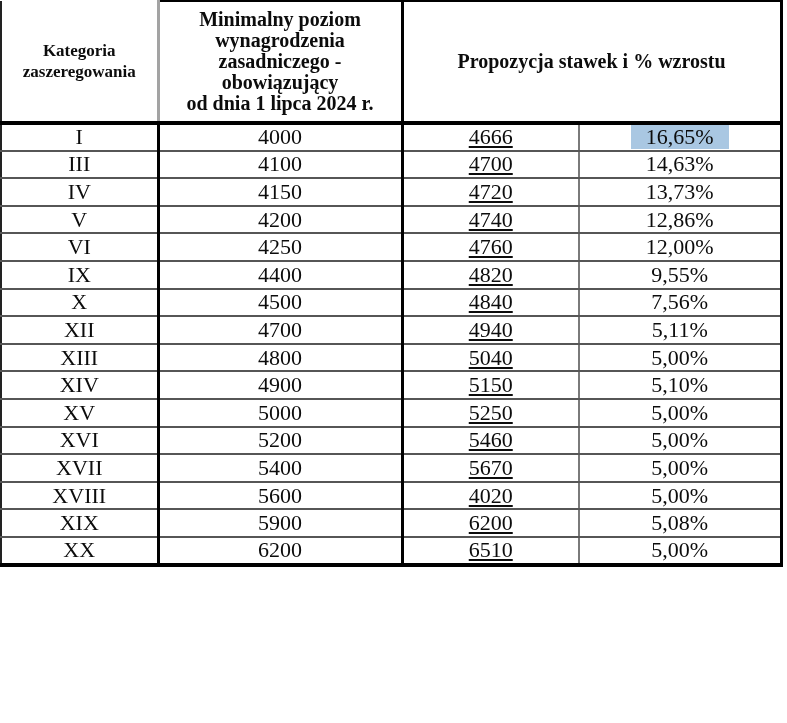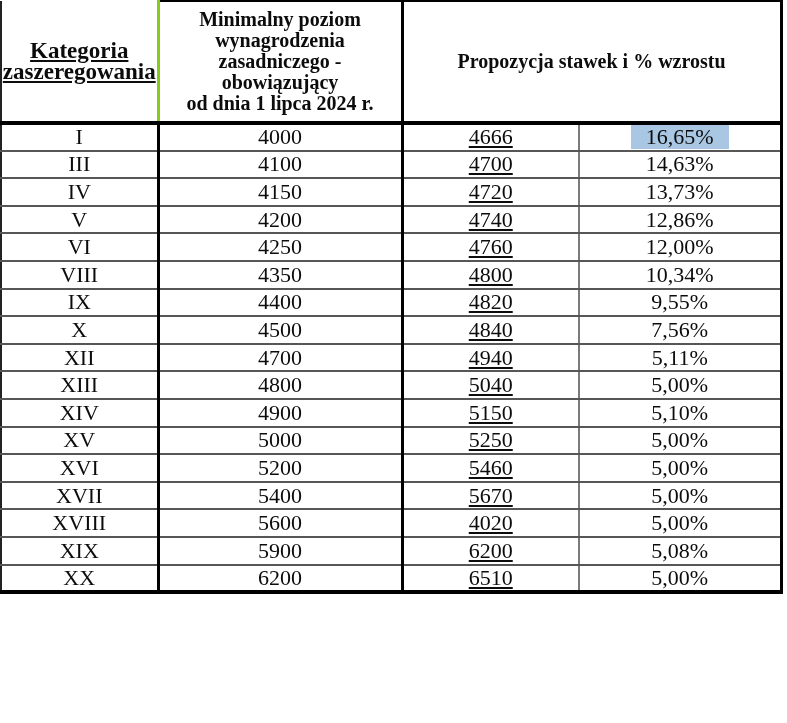--- a/index.html
+++ b/index.html
@@ -24,21 +24,21 @@
     overflow: hidden;
   }
   thead th {
     font-weight: bold;
     font-size: 20px;
     line-height: 21px;
     height: 122px;
     border-bottom: 4px solid #000;
     white-space: pre-line;
   }
-  th.h1 { border-left: 2px solid #222; border-right: 3px solid #84cc16; font-size: 23px; text-decoration: underline; }
+  th.h1 { border-left: 2px solid #222; border-right: 3px solid #a3a3a3; font-size: 17px; }
   th.h2 { border-top: 2px solid #000; border-right: 3px solid #000; }
   th.h3 { border-top: 2px solid #000; border-right: 3px solid #000; margin-left: 44px; }
   tbody td {
     font-size: 22px;
     height: 27.6px;
     line-height: 1;
     border-bottom: 2px solid #565656;
   }
   td.c1 { border-left: 2px solid #222; border-right: 3px solid #000; }
   td.c2 { border-right: 3px solid #000; }
@@ -112,28 +112,20 @@
   <tr>
     <td class="c1">VI</td>
     <td class="c2">4250</td>
     <td class="c3">4760</td>
     <td class="c4">
       <span class="pct-value">12,00%</span>
     </td>
   </tr>
 
 
-  <tr>
-    <td class="c1">VIII</td>
-    <td class="c2">4350</td>
-    <td class="c3">4800</td>
-    <td class="c4">
-      <span class="pct-value">10,34%</span>
-    </td>
-  </tr>
 
   <tr>
     <td class="c1">IX</td>
     <td class="c2">4400</td>
     <td class="c3">4820</td>
     <td class="c4">
       <span class="pct-value">9,55%</span>
     </td>
   </tr>
 

